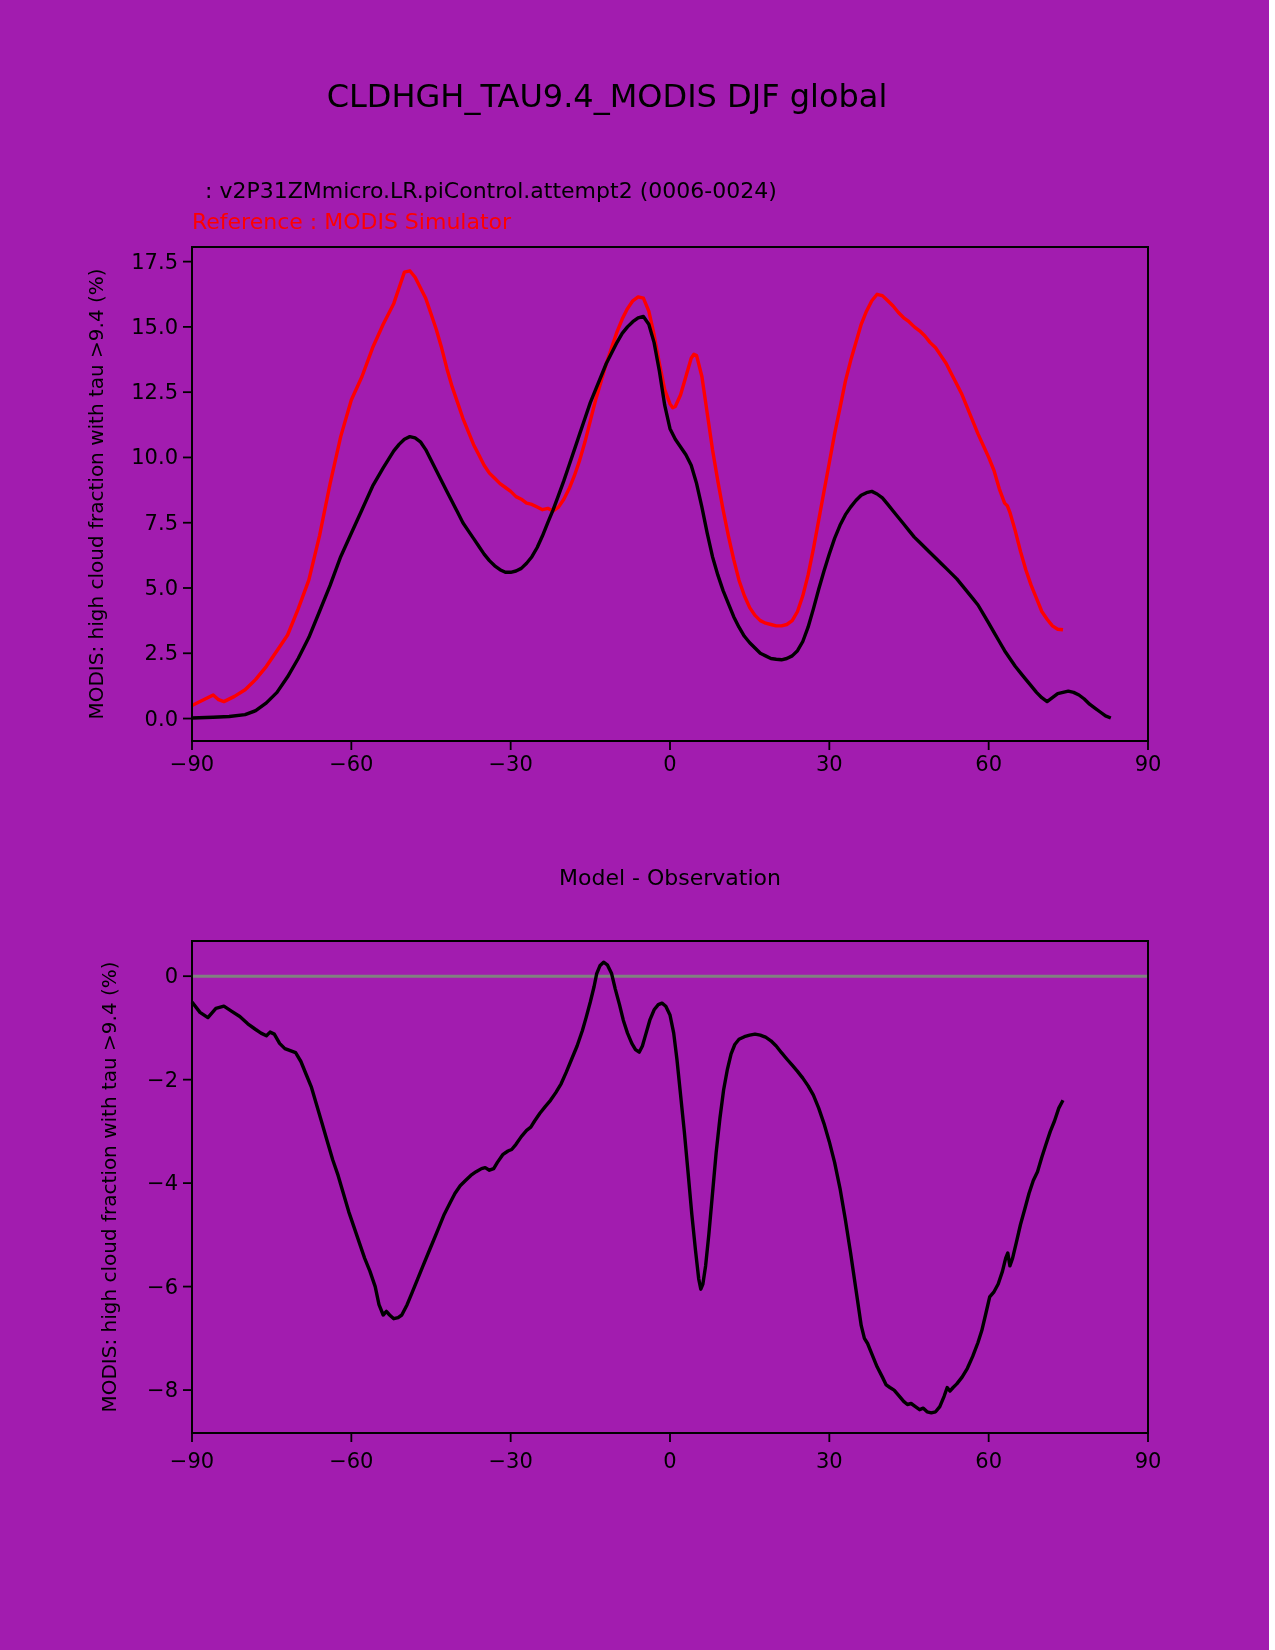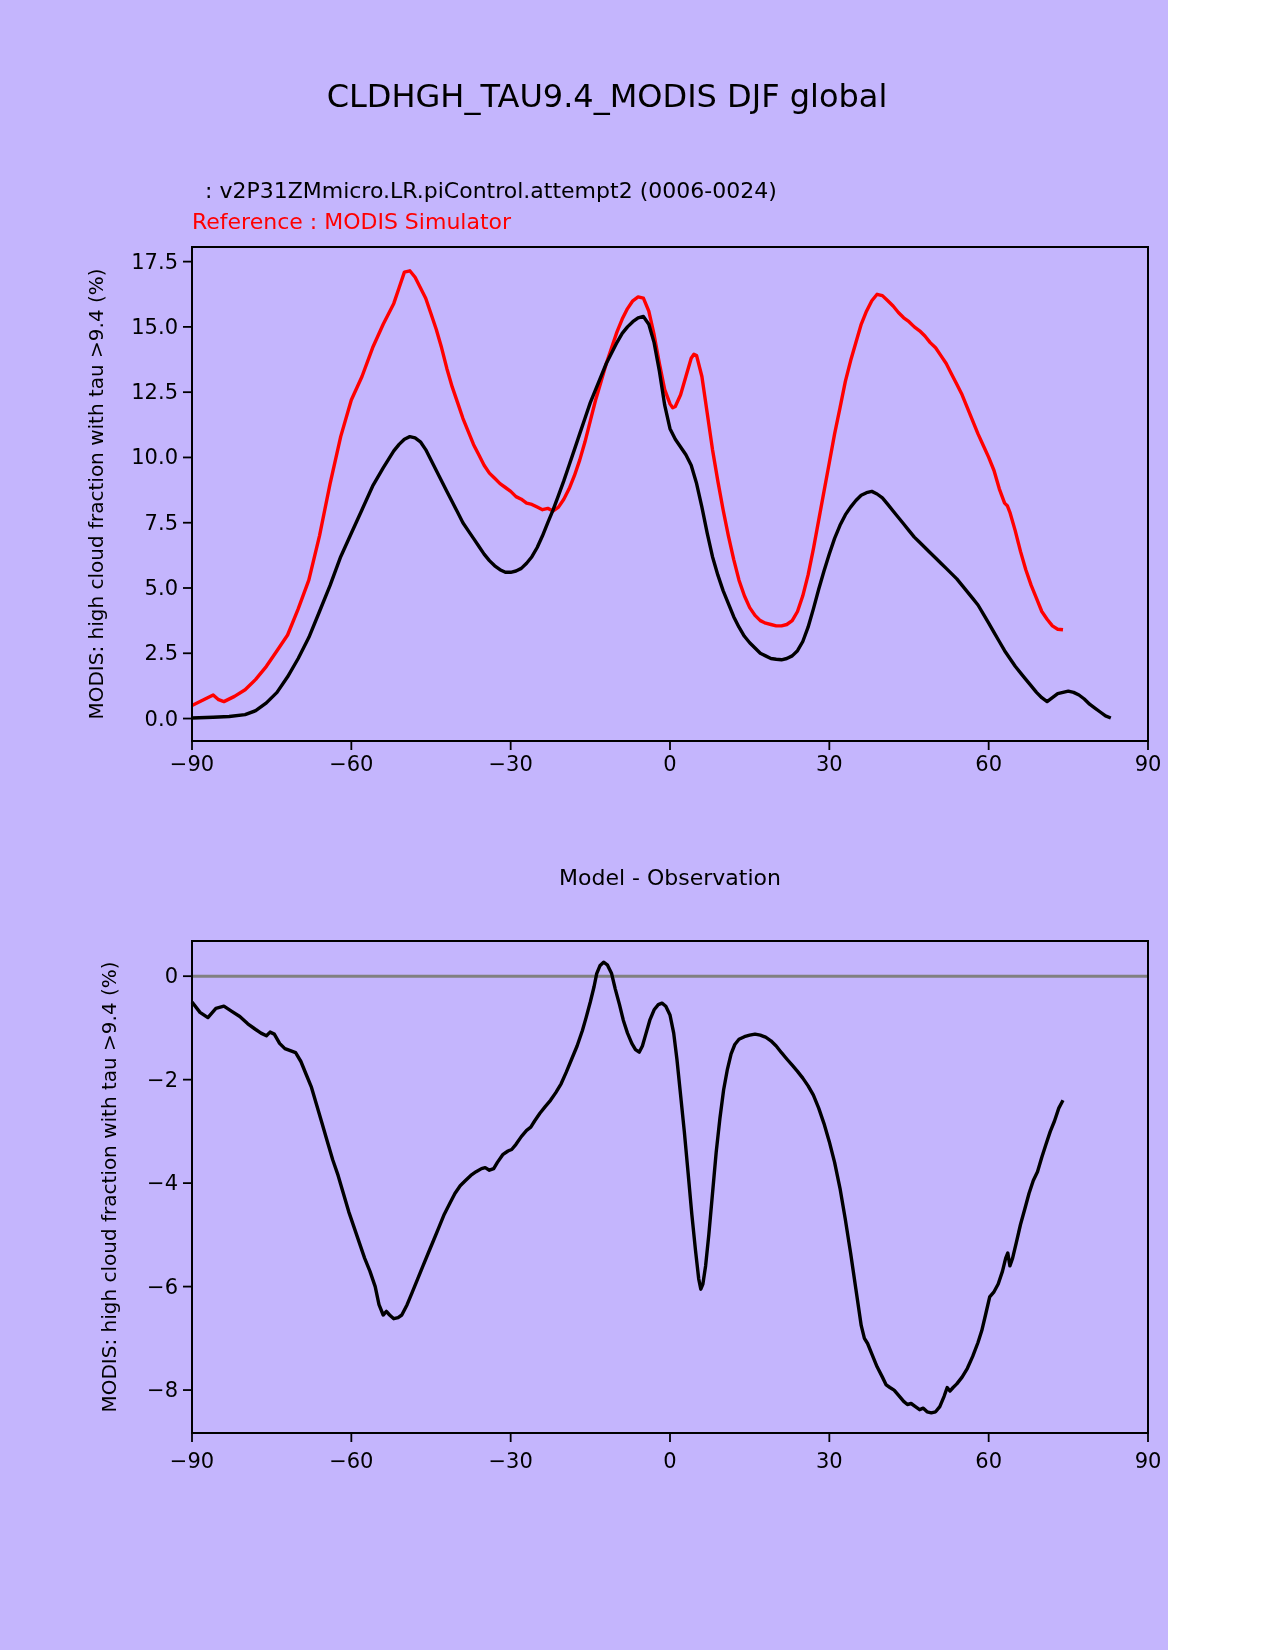--- a/index.html
+++ b/index.html
@@ -1,16 +1,16 @@
 <!DOCTYPE html>
 <html><head>
 <meta charset="utf-8">
 <style>
   html,body{margin:0;padding:0;background:#ffffff;}
-  #figure-wrap{position:relative;width:1168px;height:1650px;background:#c4b5fd;overflow:hidden;}
+  #figure-wrap{position:relative;width:1269px;height:1650px;background:#a21caf;overflow:hidden;}
   svg{display:block;}
   text{fill:#000000;font-family:"DejaVu Sans", sans-serif;}
   .title-text{font-size:32px;}
   .legend-text{font-size:22px;}
   .panel-title{font-size:22px;}
   .tick-label{font-size:21px;}
   .axis-label{font-size:20px;}
   .curve{fill:none;stroke-width:3.4;stroke-linejoin:round;stroke-linecap:butt;}
   .spine{fill:none;stroke:#000000;stroke-width:2;}
   .tickmark{stroke:#000000;stroke-width:1.8;}

